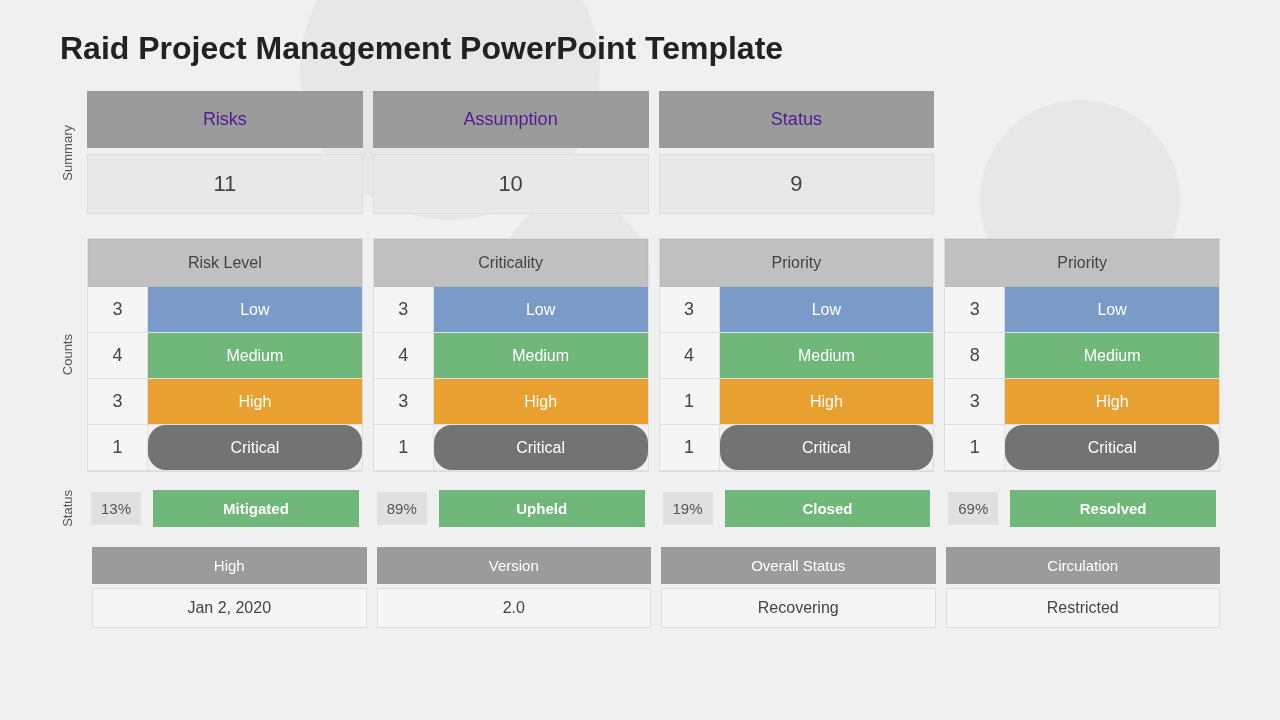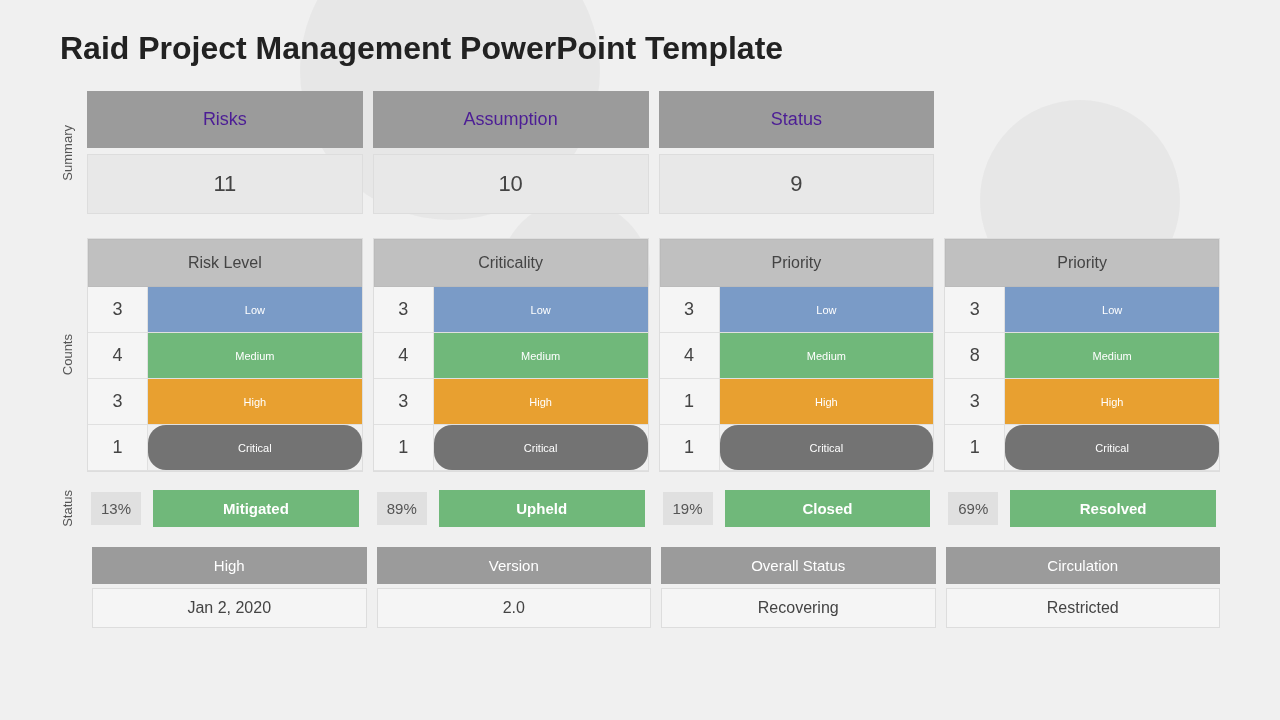--- a/index.html
+++ b/index.html
@@ -126,21 +126,21 @@
       display: flex;
       align-items: center;
       justify-content: center;
       border-right: 1px solid #e0e0e0;
     }
 
     .count-label {
       flex: 1;
       text-align: center;
       padding: 12px 8px;
-      font-size: 11px;
+      font-size: 16px;
       color: white;
       font-weight: 500;
       display: flex;
       align-items: center;
       justify-content: center;
     }
 
     .level-low { background: #7a9bc7; }
     .level-medium { background: #70b87a; }
     .level-high { background: #e8a030; }

